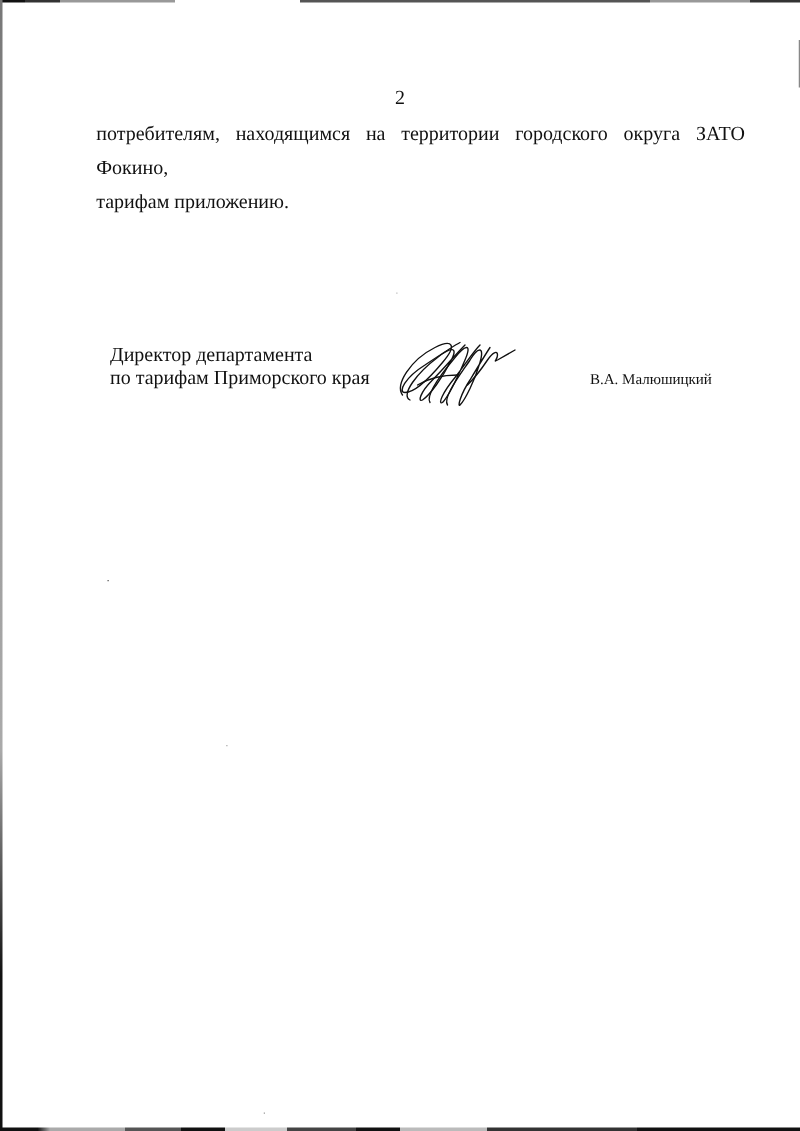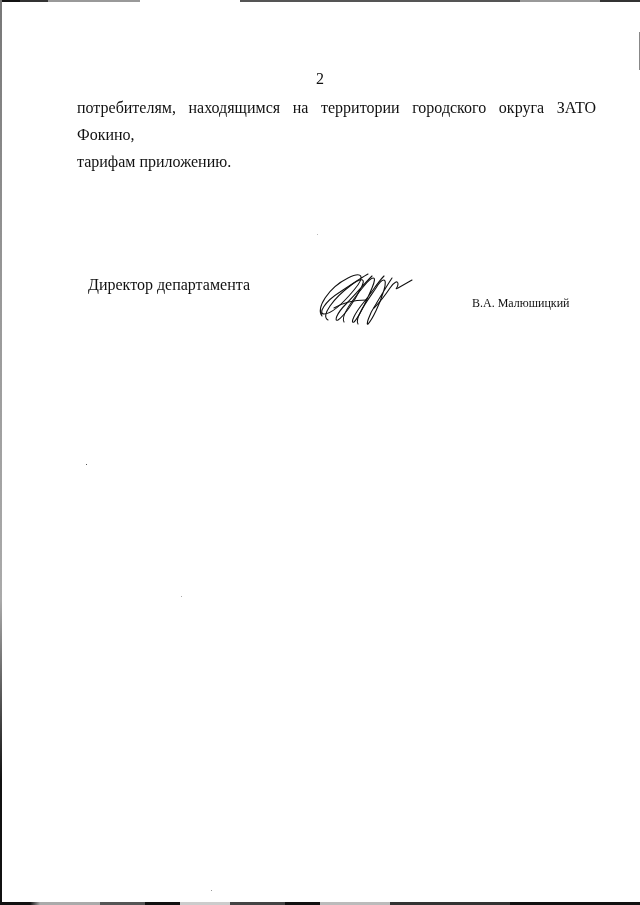--- a/index.html
+++ b/index.html
@@ -125,20 +125,21 @@
   <div class="body-text">
     <p class="para">
       <span class="justify-line">потребителям, находящимся на территории городского округа ЗАТО Фокино,</span>
       <span>тарифам приложению.</span>
     </p>
   </div>
 
   <div class="signature-block">
     <div class="signer-title">
       <span>Директор департамента</span>
+      <span>по тарифам Приморского края</span>
     </div>
 
     <svg class="signature-mark" viewBox="0 0 100 64">
       <g fill="none" stroke="#111" stroke-width="1.1" stroke-linecap="round" stroke-linejoin="round">
         <path d="M8 52 C 2 44, 14 24, 34 14 C 48 7, 52 12, 40 26 C 30 38, 18 50, 10 50 C 4 50, 10 38, 26 28 C 38 20, 50 12, 54 10"></path>
         <path d="M14 56 C 6 52, 20 34, 36 22 C 46 14, 54 12, 46 26 C 40 38, 30 52, 24 56 C 20 58, 22 50, 32 40 C 42 30, 50 20, 58 12"></path>
         <path d="M30 58 C 26 52, 40 34, 50 22 C 58 12, 64 10, 58 24 C 52 38, 44 54, 40 58 C 36 60, 40 50, 50 38 C 58 28, 64 18, 70 12"></path>
         <path d="M44 60 C 40 54, 54 36, 62 24 C 68 14, 74 12, 70 26 C 66 40, 58 56, 54 60 C 52 62, 54 52, 62 40 C 68 30, 74 20, 78 14"></path>
         <path d="M60 44 C 66 38, 72 30, 76 24 C 80 18, 84 16, 84 20 C 84 24, 80 26, 84 24 L 98 16"></path>
         <path d="M20 44 C 30 38, 42 36, 52 36"></path>

